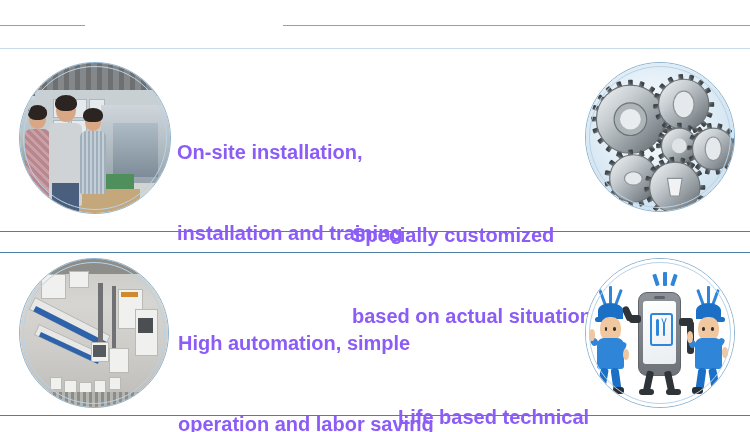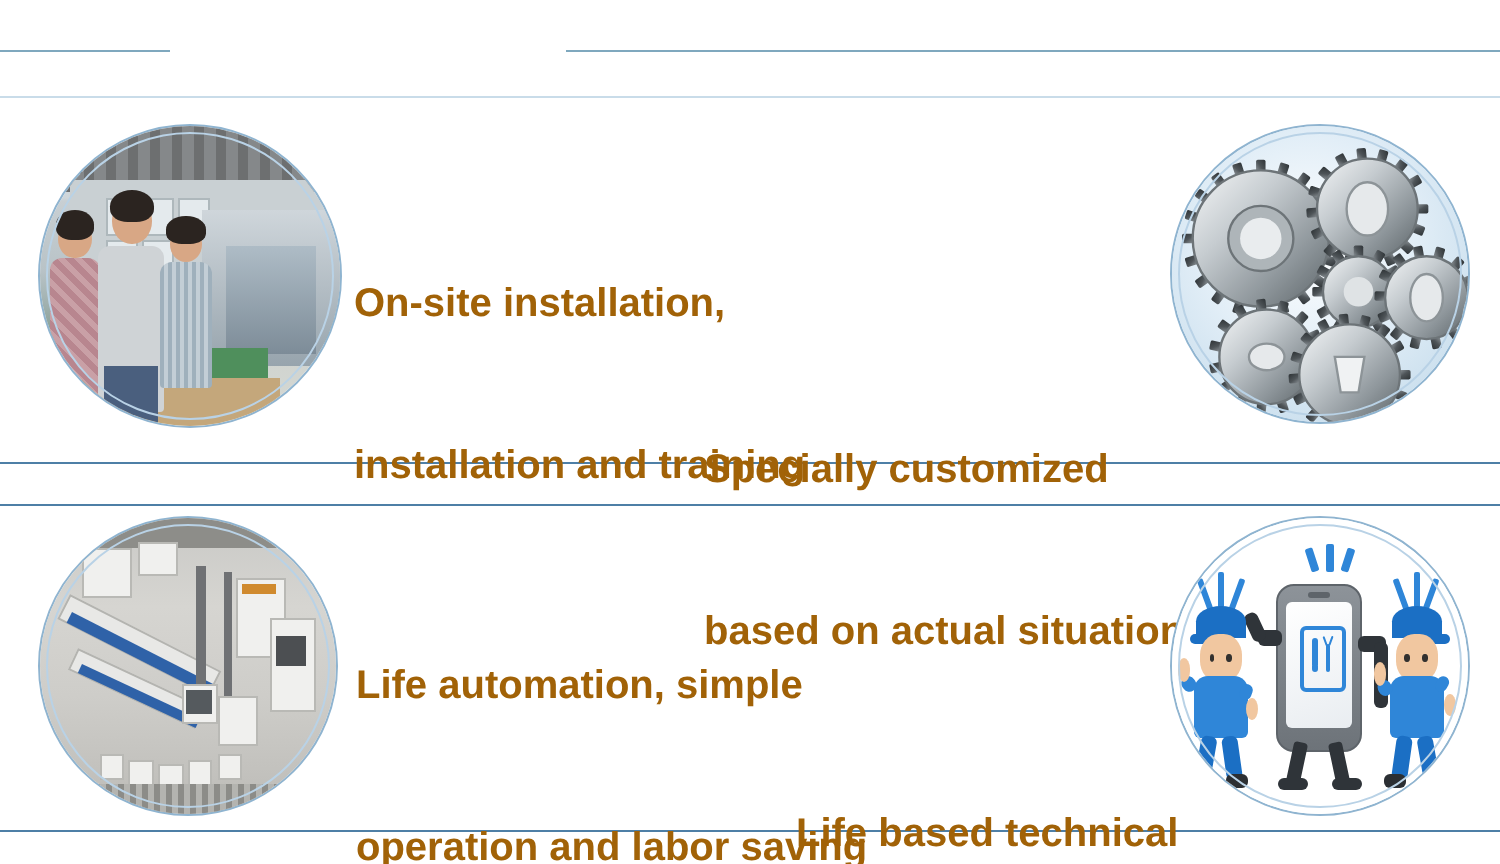--- a/index.html
+++ b/index.html
@@ -134,21 +134,21 @@
   .w-eye{position:absolute;width:7%;height:4%;background:#33312f;border-radius:50%;top:26%;}
   .w-torso{position:absolute;left:14%;top:38%;width:70%;height:34%;
     background:#2f86d8;border-radius:7px 7px 3px 3px;}
   .w-arm{position:absolute;background:#2f86d8;border-radius:4px;}
   .w-hand{position:absolute;background:#f1c7a0;border-radius:50%;}
   .w-leg{position:absolute;background:#1b6fc4;border-radius:3px;}
   .w-shoe{position:absolute;background:#2b2f33;border-radius:3px;}
   .spark{position:absolute;background:#2f86d8;border-radius:1px;}
 
   
-  .txt{position:absolute;color:#a16207;font-weight:700;white-space:pre;}
+  .txt{position:absolute;color:#8b5cf6;font-weight:700;white-space:pre;}
   .t1{left:177px;top:85px;font-size:20px;line-height:27px;}
   .t2{left:352px;top:168px;font-size:20px;line-height:27px;}
   .t3{left:178px;top:276px;font-size:20px;line-height:27px;}
   .t4{left:398px;top:350px;font-size:20px;line-height:27px;}
   .txt .ln{display:block;}
 </style>
 </head>
 <body>
 
 <div class="page">
@@ -647,21 +647,21 @@
         <div class="w-leg" style="left:18%;top:70%;width:22%;height:24%;transform:rotate(8deg);"></div>
         <div class="w-leg" style="left:52%;top:70%;width:22%;height:24%;transform:rotate(-10deg);"></div>
         <div class="w-shoe" style="left:6%;top:91%;width:30%;height:8%;"></div>
         <div class="w-shoe" style="left:56%;top:91%;width:30%;height:8%;"></div>
       </div>
     </div>
     <div class="ring"></div>
   </div>
 
   <div class="txt t3">
-    <span class="ln">Life automation, simple</span>
+    <span class="ln">High automation, simple</span>
     <span class="ln">operation and labor saving</span>
   </div>
   <div class="txt t4">
     <span class="ln">Life based technical</span>
     
   </div>
 
 </div>
 
 </body></html>

